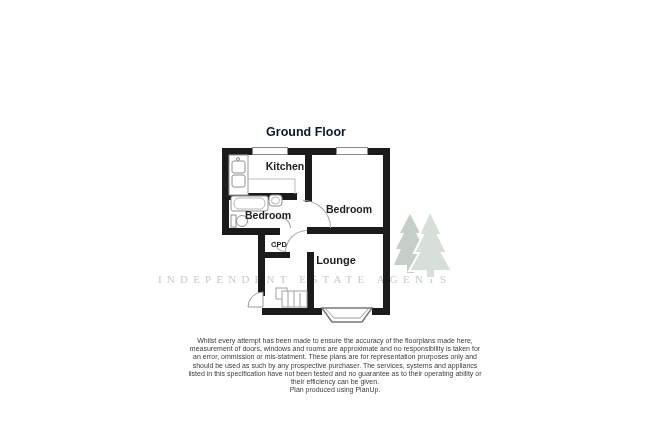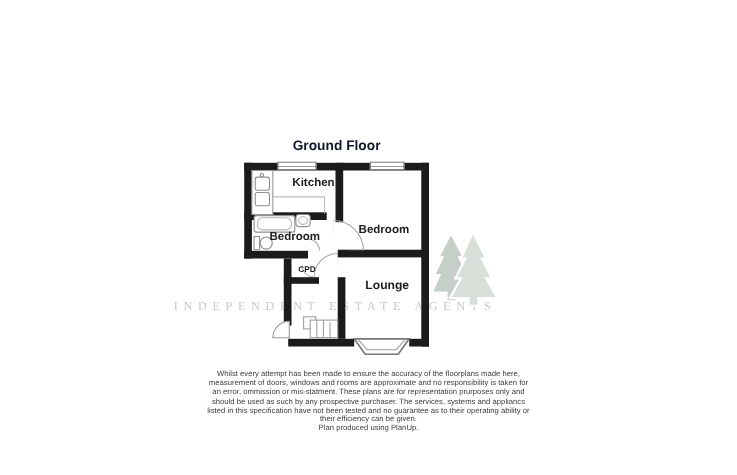--- a/index.html
+++ b/index.html
@@ -109,21 +109,21 @@
       <line x1="288" y1="291" x2="288" y2="307"></line>
       <line x1="294" y1="291" x2="294" y2="307"></line>
       <line x1="300" y1="293" x2="300" y2="307"></line>
     </g>
   </svg>
 
   <div class="room-label" style="left:255px;top:160px;width:60px;font-size:10.5px;">Kitchen</div>
   <div class="room-label" style="left:319px;top:167px;width:60px;font-size:10.5px;margin-top:36px;">Bedroom</div>
   <div class="room-label" style="left:238px;top:209px;width:60px;font-size:10.5px;">Bedroom</div>
   <div class="room-label" style="left:264px;top:240px;width:30px;font-size:7.5px;text-align:center;">CPD</div>
-  <div class="room-label" style="left:322px;top:254px;width:60px;font-size:11px;">Lounge</div>
+  <div class="room-label" style="left:306px;top:254px;width:60px;font-size:11px;">Lounge</div>
 
   <div id="disclaimer">
     <div>Whilst every attempt has been made to ensure the accuracy of the floorplans made here,</div>
     <div>measurement of doors, windows and rooms are approximate and no responsibility is taken for</div>
     <div>an error, ommission or mis-statment. These plans are for representation prurposes only and</div>
     <div>should be used as such by any prospective purchaser. The services, systems and appliancs</div>
     <div>listed in this specification have not been tested and no guarantee as to their operating ability or</div>
     <div>their efficiency can be given.</div>
     <div>Plan produced using PlanUp.</div>
   </div>

